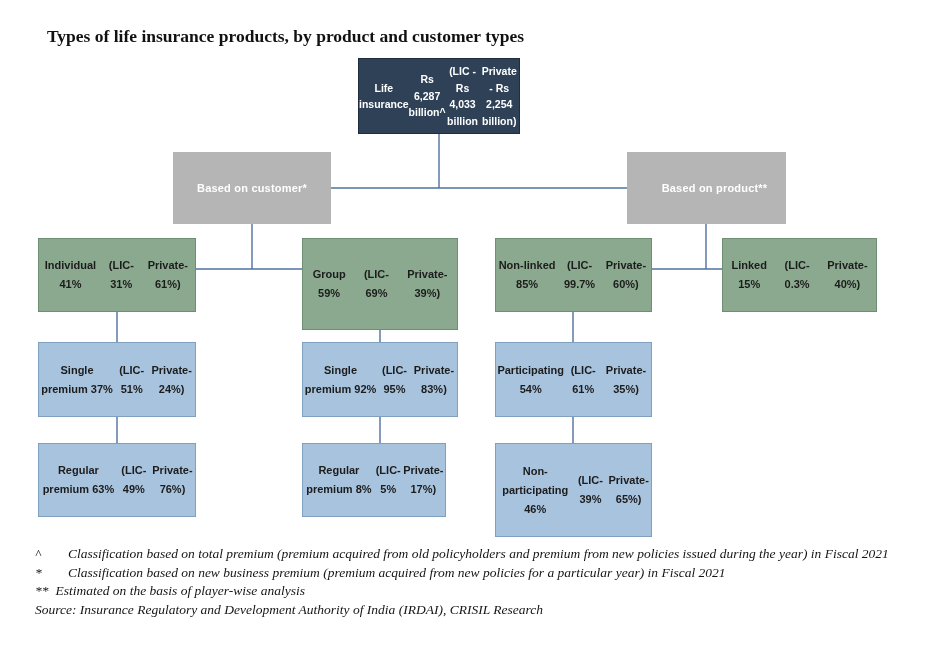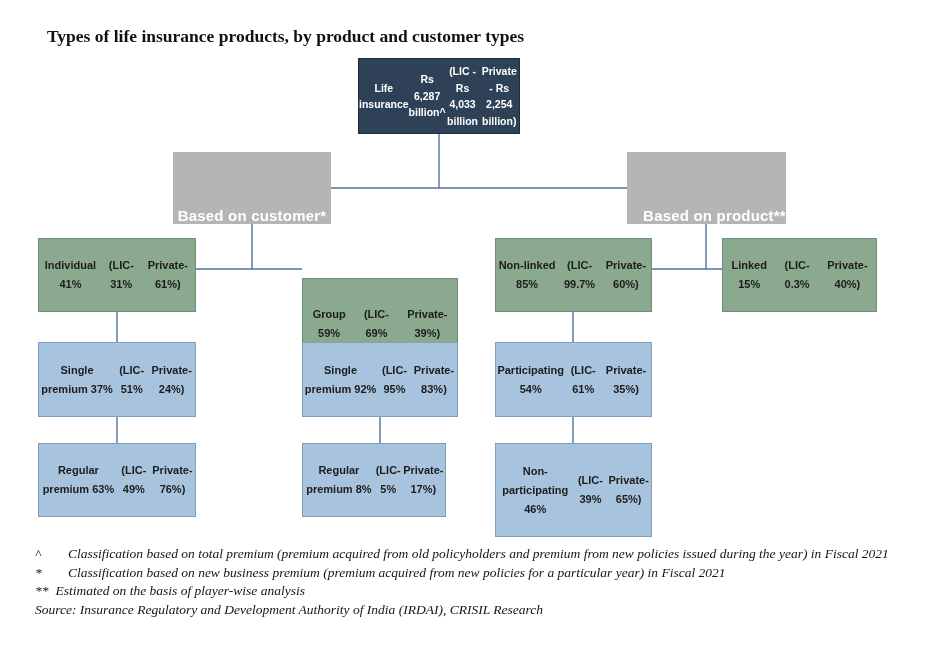--- a/index.html
+++ b/index.html
@@ -42,43 +42,42 @@
   .navy {
     background: var(--navy);
     border: 1px solid #1f2d3f;
     color: #ffffff;
     font-size: 10.5px;
     line-height: 16.5px;
   }
   .gray {
     background: var(--gray);
     color: #ffffff;
-    font-size: 15px;
+    font-size: 11px;
     letter-spacing: 0.2px;
-    align-items: flex-end;
   }
   .green {
     background: var(--green);
     border: 1px solid var(--green_border);
     color: var(--text_dark);
     font-size: 11px;
     line-height: 19px;
   }
   .blue {
     background: var(--blue);
     border: 1px solid var(--blue_border);
     color: var(--text_dark);
     font-size: 11px;
     line-height: 19px;
   }
   #root            { left: 358px; top: 58px;  width: 162px; height: 76px; }
   #customer        { left: 173px; top: 152px; width: 158px; height: 72px; }
   #product         { left: 627px; top: 152px; width: 159px; height: 72px; padding-left: 16px; }
   #individual      { left: 38px;  top: 238px; width: 158px; height: 74px; }
-  #group           { left: 302px; top: 238px; width: 156px; height: 92px; margin-top: 40px; }
+  #group           { left: 302px; top: 238px; width: 156px; height: 92px; }
   #nonlinked       { left: 495px; top: 238px; width: 157px; height: 74px; }
   #linked          { left: 722px; top: 238px; width: 155px; height: 74px; }
   #single37        { left: 38px;  top: 342px; width: 158px; height: 75px; }
   #single92        { left: 302px; top: 342px; width: 156px; height: 75px; }
   #participating   { left: 495px; top: 342px; width: 157px; height: 75px; }
   #regular63       { left: 38px;  top: 443px; width: 158px; height: 74px; }
   #regular8        { left: 302px; top: 443px; width: 144px; height: 74px; }
   #nonparticipating{ left: 495px; top: 443px; width: 157px; height: 94px; }
   .footnotes {
     position: absolute;

